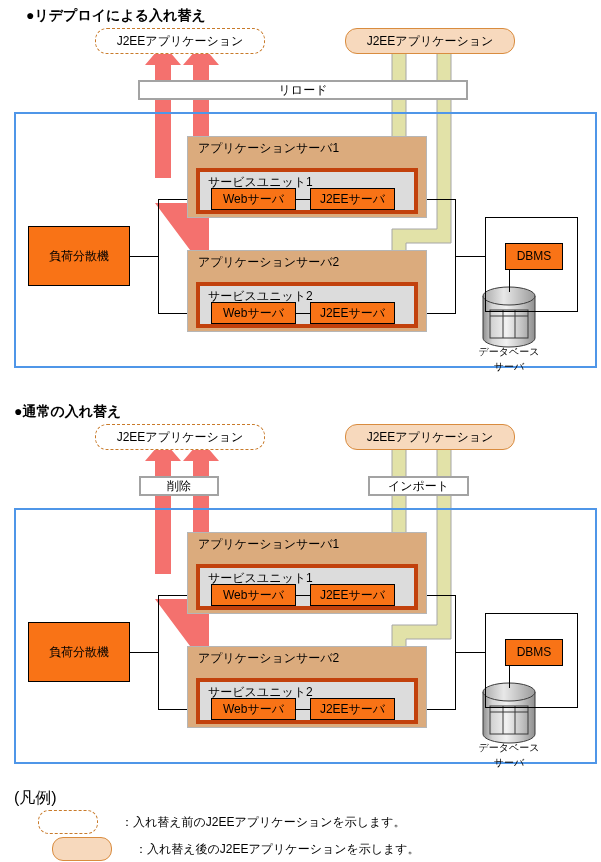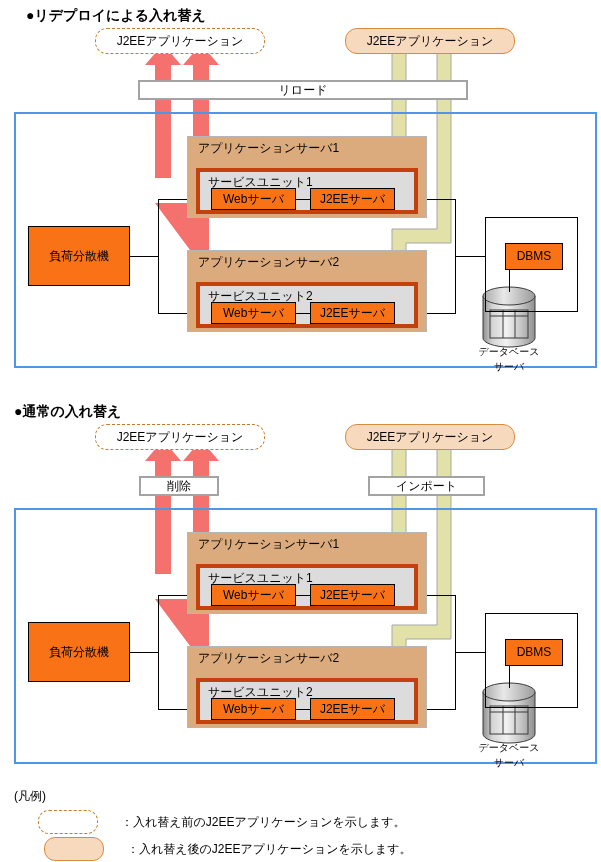--- a/index.html
+++ b/index.html
@@ -118,21 +118,21 @@
   svg.arrows {
     position: absolute;
     left: 0; top: 0;
     width: 601px; height: 862px;
     pointer-events: none;
   }
   .red-arrow { fill: #f4716e; stroke: none; }
   .yel-arrow { fill: #e2e2a8; stroke: #a6a6a6; stroke-width: 1; }
 
   
-  .legend-title { font-size: 12px; }
+  .legend-title { font-size: 16px; }
   .legend-row {
     display: flex;
     align-items: center;
     font-size: 12px;
     white-space: nowrap;
   }
   .legend-swatch-before {
     width: 58px; height: 22px;
     border: 1px dashed #c87a2a;
     border-radius: 11px;
@@ -268,21 +268,21 @@
 <div class="abs wbox" style="left:211px; top:302px; width:85px; height:22px;">Webサーバ</div>
 <div class="abs wbox" style="left:310px; top:302px; width:85px; height:22px;">J2EEサーバ</div>
 <div class="abs line-h" style="left:296px; top:313px; width:14px;"></div>
 
 <div class="abs section-title" style="left:14px; top:402px;">●通常の入れ替え</div>
 
 <div class="abs cap-before" style="left:95px; top:424px; width:170px; height:26px;">J2EEアプリケーション</div>
 <div class="abs cap-after" style="left:345px; top:424px; width:170px; height:26px;">J2EEアプリケーション</div>
 
 <div class="abs op-box" style="left:139px; top:476px; width:80px; height:20px;">削除</div>
-<div class="abs op-box" style="left:368px; top:476px; width:117px; height:20px;">インポート</div>
+<div class="abs op-box" style="left:368px; top:476px; width:101px; height:20px;">インポート</div>
 
 <div class="abs blue-box" style="left:14px; top:508px; width:583px; height:256px;"></div>
 
 <div class="abs line-h" style="left:130px; top:652px; width:28px;"></div>
 <div class="abs line-v" style="left:158px; top:595px; height:115px;"></div>
 <div class="abs line-h" style="left:158px; top:595px; width:70px;"></div>
 <div class="abs line-h" style="left:158px; top:709px; width:70px;"></div>
 
 <div class="abs line-h" style="left:395px; top:595px; width:60px;"></div>
 <div class="abs line-h" style="left:395px; top:709px; width:60px;"></div>
@@ -318,16 +318,16 @@
 <div class="abs wbox" style="left:310px; top:698px; width:85px; height:22px;">J2EEサーバ</div>
 <div class="abs line-h" style="left:296px; top:709px; width:14px;"></div>
 
 <div class="abs legend-title" style="left:14px; top:788px;">(凡例)</div>
 
 <div class="abs legend-row" style="left:38px; top:810px;">
   <span class="legend-swatch-before"></span>
   <span class="legend-text">：入れ替え前のJ2EEアプリケーションを示します。</span>
 </div>
 
-<div class="abs legend-row" style="left:44px; top:837px;">
+<div class="abs legend-row" style="left:52px; top:837px;">
   <span class="legend-swatch-after"></span>
   <span class="legend-text">：入れ替え後のJ2EEアプリケーションを示します。</span>
 </div>
 
 </body></html>

